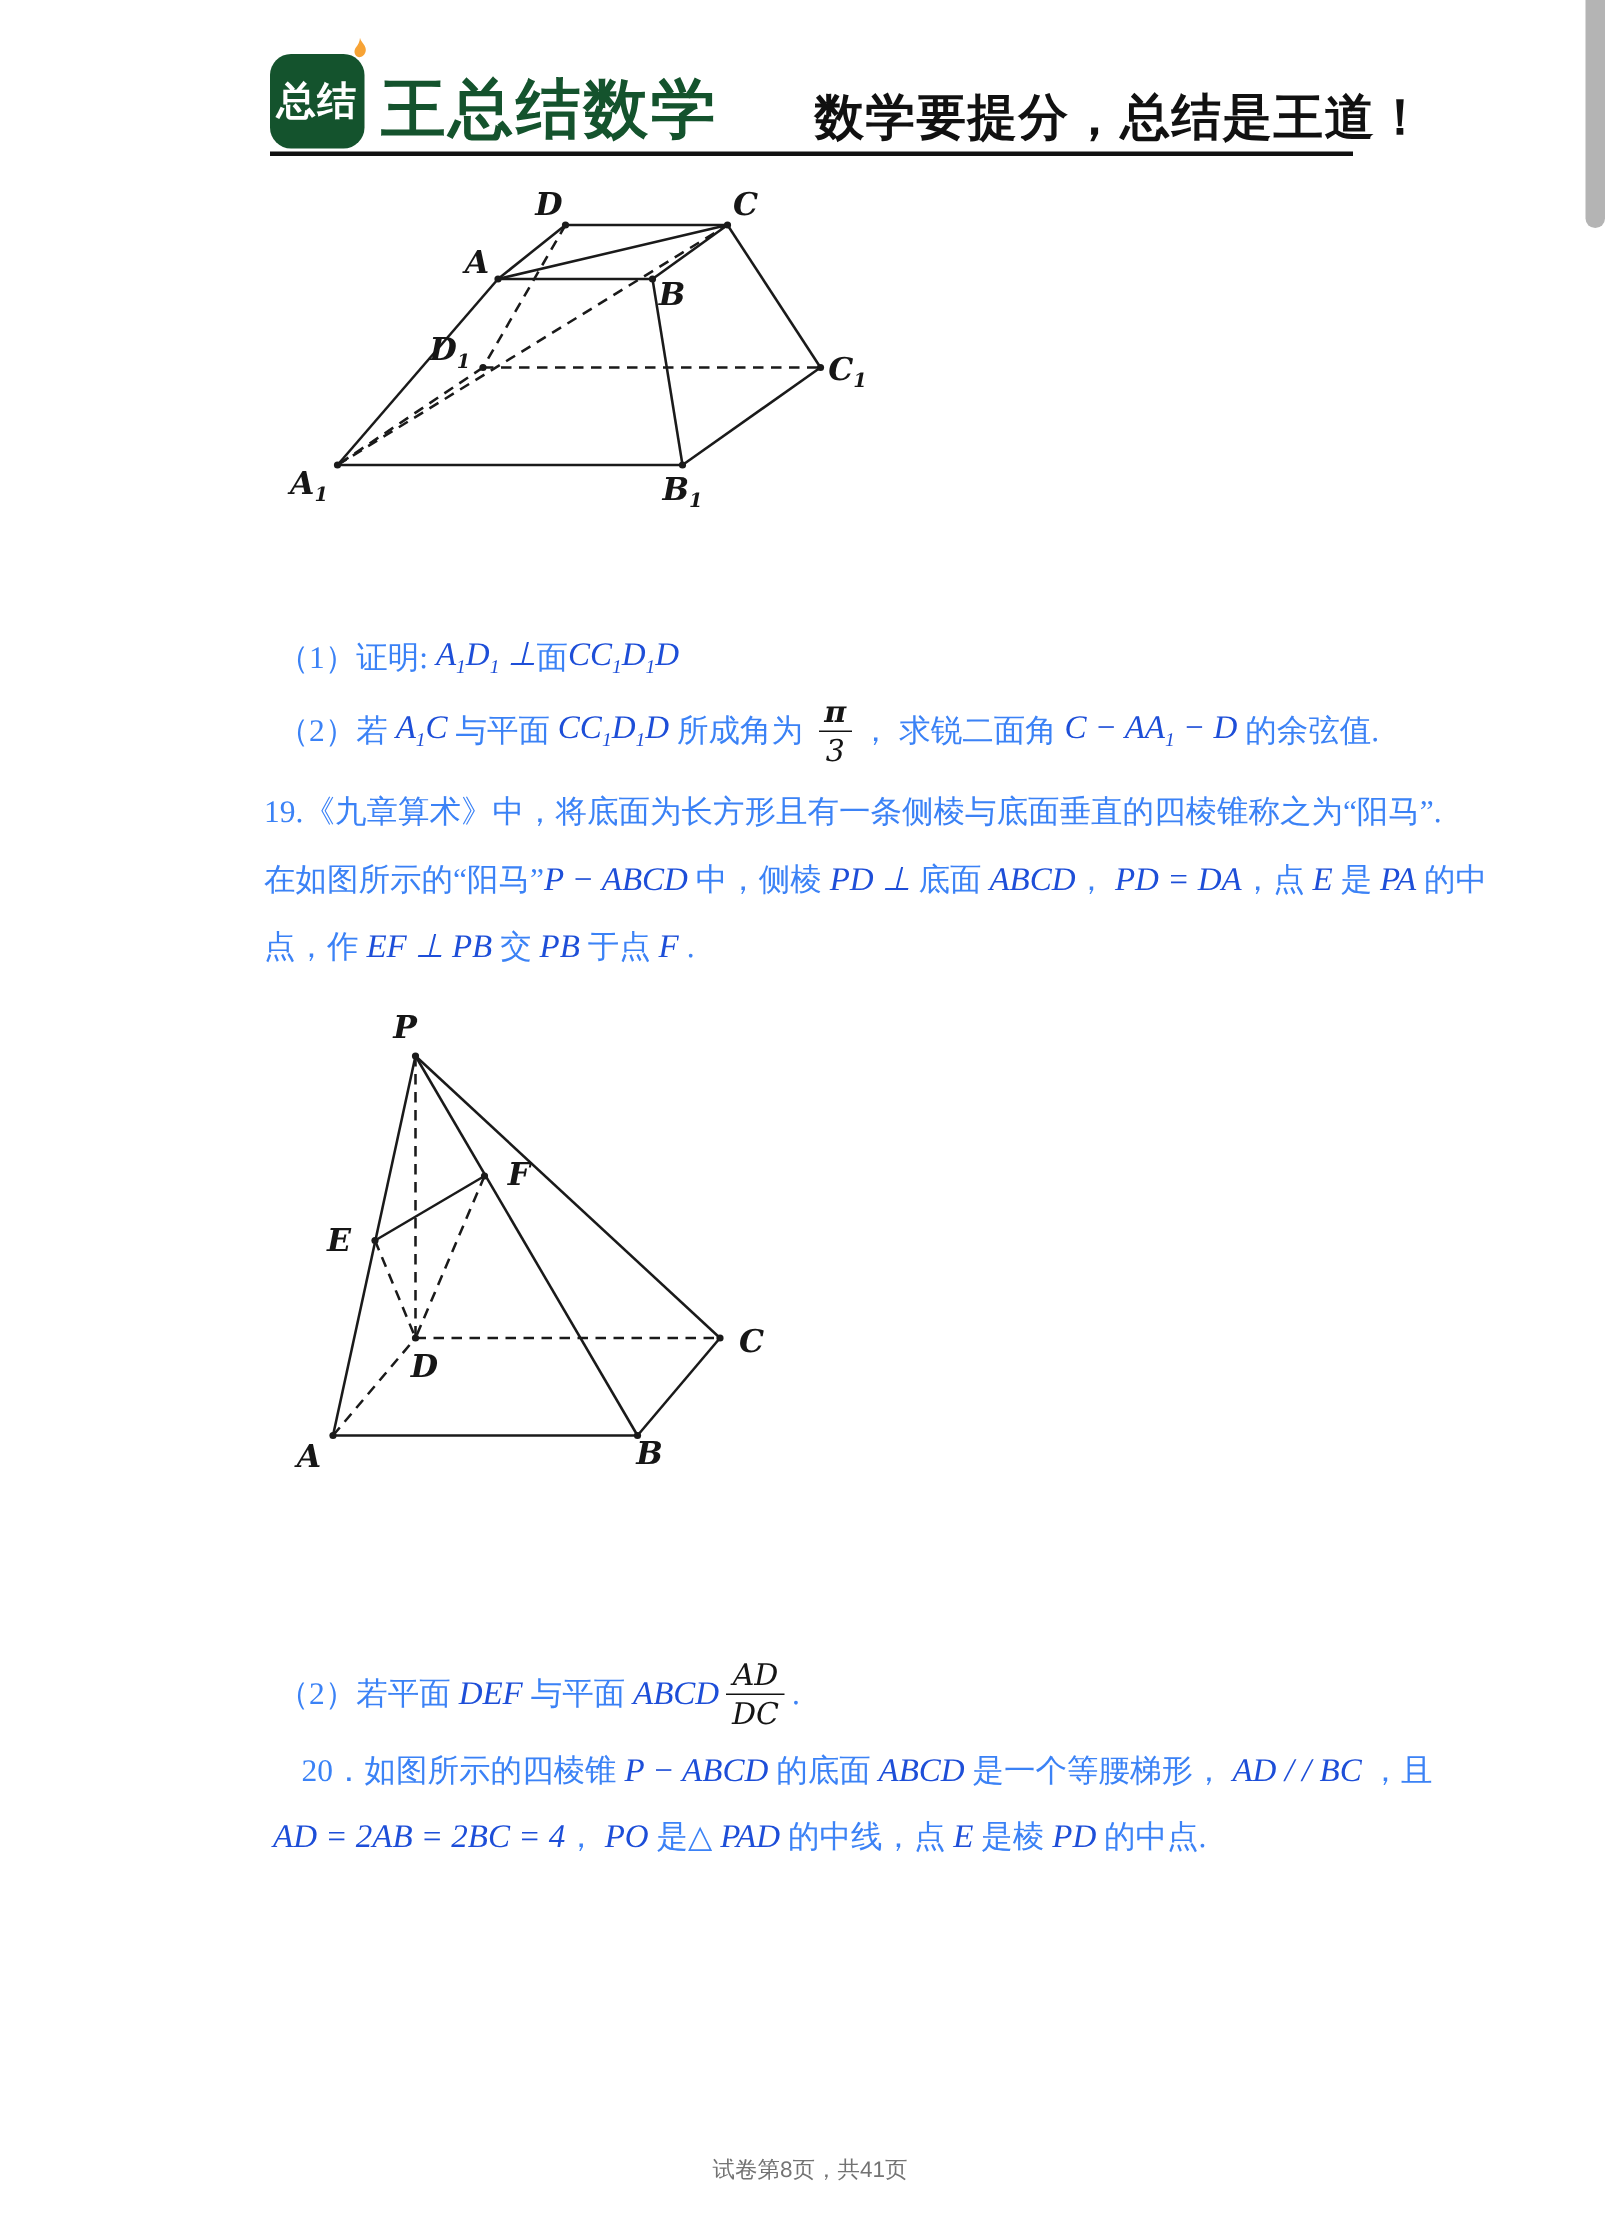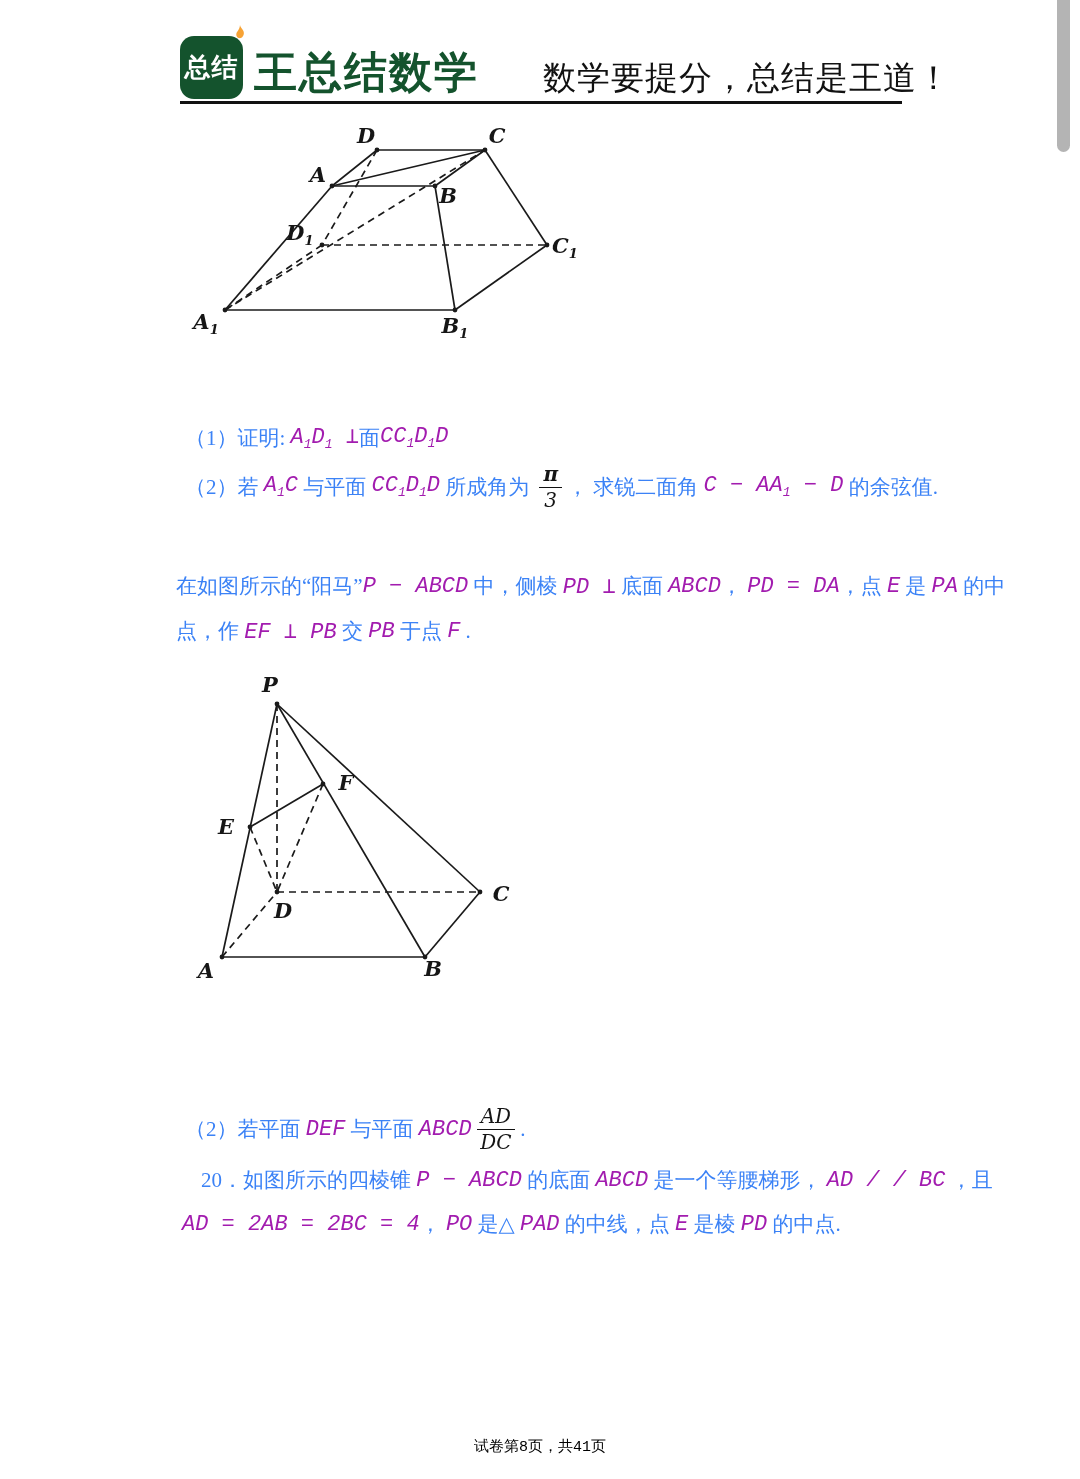--- a/index.html
+++ b/index.html
@@ -9,52 +9,52 @@
   .scroll-thumb{position:absolute;left:1057px;top:-8px;width:13px;height:160px;
         background:#b4b4b4;border-radius:8px;}
   
   .logo-badge{position:absolute;left:180px;top:36px;width:63px;height:63px;
         background:#14532d;border-radius:14px;display:flex;align-items:center;justify-content:center;}
   .logo-badge .badge-text{color:#fff;font-family:"DejaVu Sans",sans-serif;font-weight:bold;
         font-size:26px;letter-spacing:1px;}
   .flame{position:absolute;right:-8px;top:-12px;width:22px;height:22px;}
   .logo-title{position:absolute;left:254px;top:44px;font-family:"DejaVu Sans",sans-serif;
         font-weight:bold;font-size:43px;color:#14532d;letter-spacing:2px;}
-  .slogan{position:absolute;left:543px;top:56px;font-size:33px;font-weight:normal;
+  .slogan{position:absolute;left:543px;top:56px;font-size:33px;font-weight:bold;
         font-family:"Liberation Serif","DejaVu Serif",serif;letter-spacing:1px;}
   .header-rule{position:absolute;left:180px;top:101px;width:722px;height:3px;background:#111;}
   
   .figure{position:absolute;}
   .fig1{left:170px;top:118px;width:450px;height:235px;}
   .fig2{left:170px;top:672px;width:400px;height:320px;}
   .figure svg .vlabel{font-family:"DejaVu Serif","Liberation Serif",serif;
         font-weight:bold;font-style:italic;font-size:21px;fill:#161616;}
   
   .line{position:absolute;display:flex;align-items:center;white-space:pre;}
   .seg-cn{font-family:"Liberation Serif","DejaVu Serif",serif;font-size:21px;color:#3b82f6;}
-  .seg-math{font-family:Liberation Mono, monospace;font-style:italic;
-        font-size:22px;color:#a21caf;}
+  .seg-math{font-family:Liberation Serif, serif;font-style:italic;
+        font-size:22px;color:#1d4ed8;}
   .seg-math sub{font-size:13px;font-style:italic;}
   .frac{display:inline-flex;flex-direction:column;align-items:center;margin:0 5px;
         font-family:"DejaVu Serif","Liberation Serif",serif;font-style:italic;
         font-size:20px;line-height:1.15;color:#151515;}
   .frac .num{padding:0 4px 1px;border-bottom:1.7px solid #111;}
   .frac .den{padding-top:1px;}
   .frac.bold-num .num{font-weight:bold;}
   .l-p18i1{left:185px;top:420px;height:36px;}
   .l-p18i2{left:185px;top:458px;height:58px;}
   .l-p19l1{left:176px;top:523px;height:36px;}
   .l-p19l2{left:176px;top:568px;height:36px;}
   .l-p19l3{left:176px;top:613px;height:36px;}
   .l-p19i1{left:185px;top:1059px;height:36px;}
   .l-p19i2{left:185px;top:1100px;height:58px;}
   .l-p20l1{left:176px;top:1162px;height:36px;margin-left:25px;}
   .l-p20l2{left:182px;top:1206px;height:36px;}
   .footer{position:absolute;left:0;top:1437px;width:100%;text-align:center;
-        font-size:15px;color:#000000;font-family:Liberation Mono, monospace;}
+        font-size:15px;color:#737373;font-family:Liberation Sans, sans-serif;}
 </style>
 </head>
 <body>
 
 <div class="page">
 
   <div class="scroll-thumb"></div>
 
   <div>
     <div class="logo-badge">
@@ -97,20 +97,21 @@
         <text x="278" y="85" text-anchor="middle" class="vlabel">B</text>
         <text x="130" y="122" text-anchor="middle" class="vlabel">D<tspan dy="5" font-size="13">1</tspan></text>
         <text x="395" y="135" text-anchor="middle" class="vlabel">C<tspan dy="5" font-size="13">1</tspan></text>
         <text x="36" y="211" text-anchor="middle" class="vlabel">A<tspan dy="5" font-size="13">1</tspan></text>
         <text x="285" y="215" text-anchor="middle" class="vlabel">B<tspan dy="5" font-size="13">1</tspan></text>
       </svg></div>
 
   <div class="line l-p18i1"><span class="seg-cn">（1）证明: </span><span class="seg-math">A<sub>1</sub>D<sub>1</sub> ⊥</span><span class="seg-cn">面</span><span class="seg-math">CC<sub>1</sub>D<sub>1</sub>D</span></div>
   <div class="line l-p18i2"><span class="seg-cn">（2）若 </span><span class="seg-math">A<sub>1</sub>C</span><span class="seg-cn"> 与平面 </span><span class="seg-math">CC<sub>1</sub>D<sub>1</sub>D</span><span class="seg-cn"> 所成角为 </span><span class="frac bold-num"><span class="num">π</span><span class="den">3</span></span><span class="seg-cn">， 求锐二面角 </span><span class="seg-math">C − AA<sub>1</sub> − D</span><span class="seg-cn"> 的余弦值.</span></div>
 
+  <div class="line l-p19l1"><span class="seg-cn">19.《九章算术》中，将底面为长方形且有一条侧棱与底面垂直的四棱锥称之为“阳马”.</span></div>
   <div class="line l-p19l2"><span class="seg-cn">在如图所示的“阳马”</span><span class="seg-math">P − ABCD</span><span class="seg-cn"> 中，侧棱 </span><span class="seg-math">PD ⊥</span><span class="seg-cn"> 底面 </span><span class="seg-math">ABCD</span><span class="seg-cn">， </span><span class="seg-math">PD = DA</span><span class="seg-cn">，点 </span><span class="seg-math">E</span><span class="seg-cn"> 是 </span><span class="seg-math">PA</span><span class="seg-cn"> 的中</span></div>
   <div class="line l-p19l3"><span class="seg-cn">点，作 </span><span class="seg-math">EF ⊥ PB</span><span class="seg-cn"> 交 </span><span class="seg-math">PB</span><span class="seg-cn"> 于点 </span><span class="seg-math">F</span><span class="seg-cn"> .</span></div>
 
   <div class="figure fig2"><svg width="400" height="320" viewBox="0 0 400 320">
         <line x1="107" y1="32" x2="52" y2="285" stroke="#1a1a1a" stroke-width="1.7"></line>
         <line x1="107" y1="32" x2="255" y2="285" stroke="#1a1a1a" stroke-width="1.7"></line>
         <line x1="107" y1="32" x2="310" y2="220" stroke="#1a1a1a" stroke-width="1.7"></line>
         <line x1="52" y1="285" x2="255" y2="285" stroke="#1a1a1a" stroke-width="1.7"></line>
         <line x1="255" y1="285" x2="310" y2="220" stroke="#1a1a1a" stroke-width="1.7"></line>
         <line x1="80" y1="155" x2="153" y2="112" stroke="#1a1a1a" stroke-width="1.7"></line>

